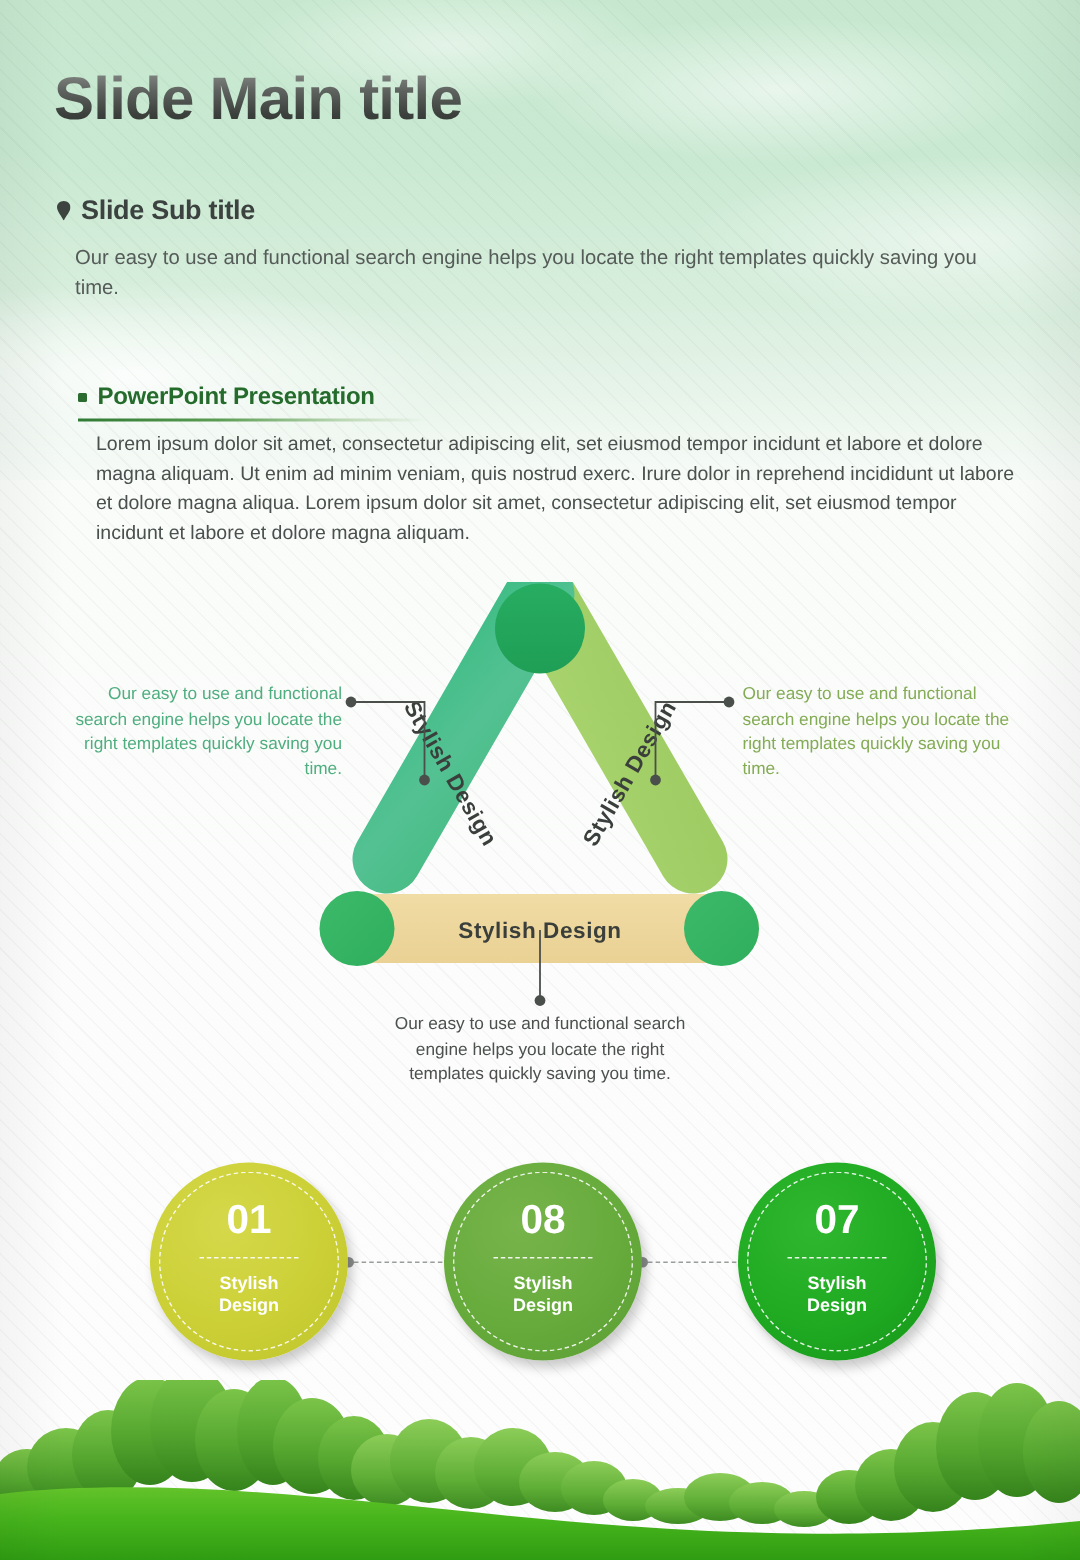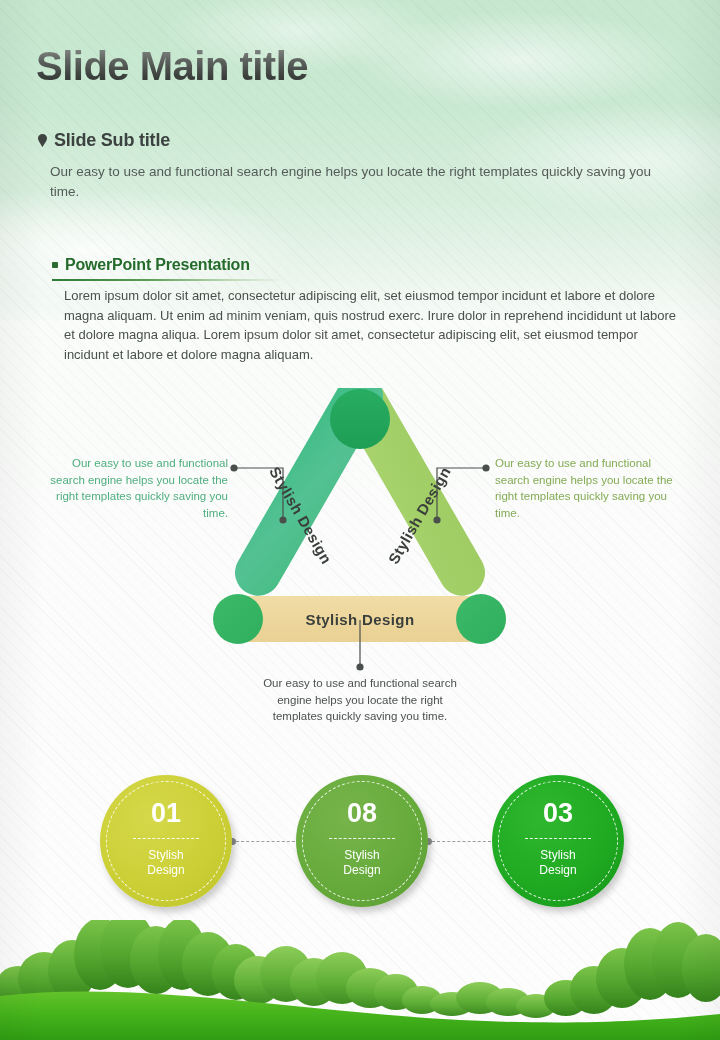--- a/index.html
+++ b/index.html
@@ -103,21 +103,21 @@
   }
   .circle .num{
     font-size:27px;font-weight:bold;color:#ffffff;line-height:1;
     margin-top:-4px;position:relative;z-index:2;
   }
   .circle .sep{
     width:66px;height:0;border-top:1px dashed rgba(255,255,255,0.9);
     margin:11px 0 9px;position:relative;z-index:2;
   }
   .circle .lbl{
-    font-size:12px;font-weight:normal;color:#ffffff;line-height:15px;text-align:center;
+    font-size:12px;font-weight:bold;color:#ffffff;line-height:15px;text-align:center;
     position:relative;z-index:2;
   }
 
   
   .landscape{position:absolute;left:0;bottom:0;width:720px;height:120px;overflow:hidden;}
 </style>
 </head>
 <body>
 
 <div class="bg-sky"></div>
@@ -230,21 +230,21 @@
 
   <div class="circle" style="left:296px;background:radial-gradient(circle at 38% 32%, #77b44b 0%, #67ab3c 55%, #5a9b32 100%);">
     <span class="ring"></span>
     <span class="num">08</span>
     <span class="sep"></span>
     <span class="lbl"><span>Stylish</span><br><span>Design</span></span>
   </div>
 
   <div class="circle" style="left:492px;background:radial-gradient(circle at 38% 32%, #2fb72f 0%, #1faa22 55%, #169418 100%);">
     <span class="ring"></span>
-    <span class="num">03</span>
+    <span class="num">07</span>
     <span class="sep"></span>
     <span class="lbl"><span>Stylish</span><br><span>Design</span></span>
   </div>
 </div>
 
 <div class="landscape">
   <svg width="720" height="120" viewBox="0 0 720 120">
     <defs>
       <linearGradient id="grassG" x1="0" y1="0" x2="0" y2="1">
         <stop offset="0%" stop-color="#63c32a"></stop>

